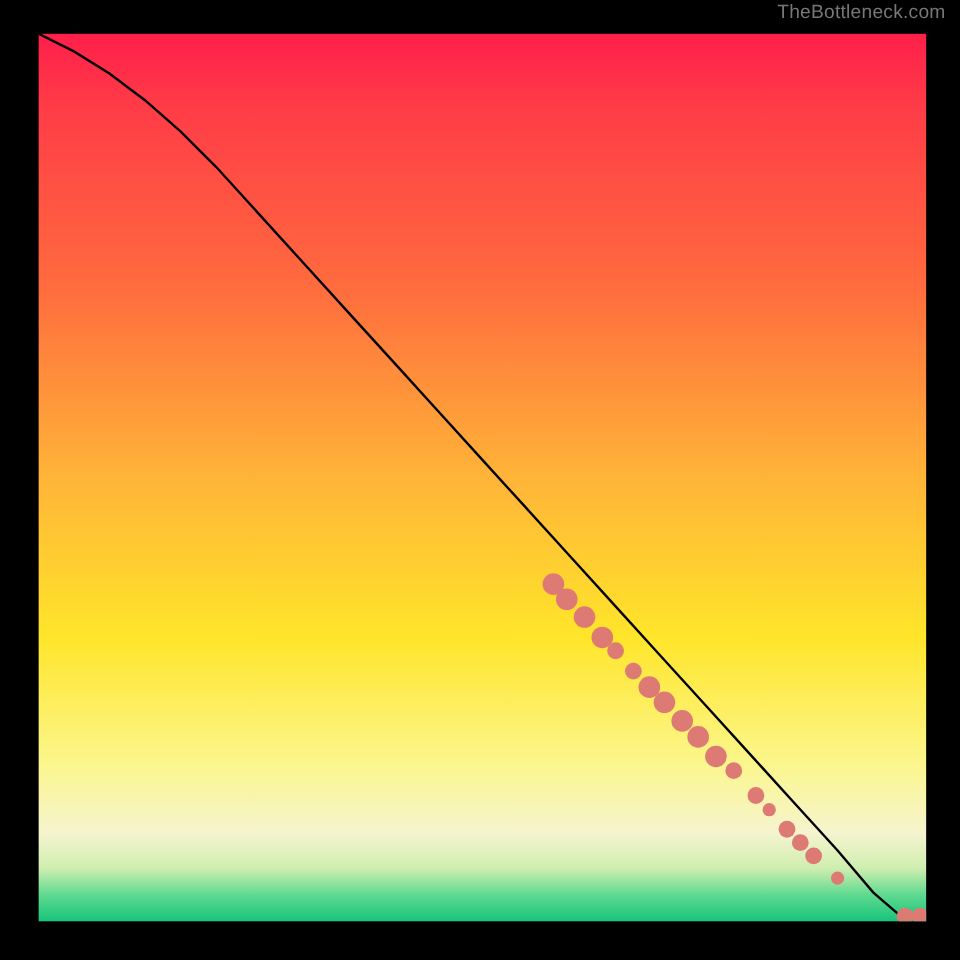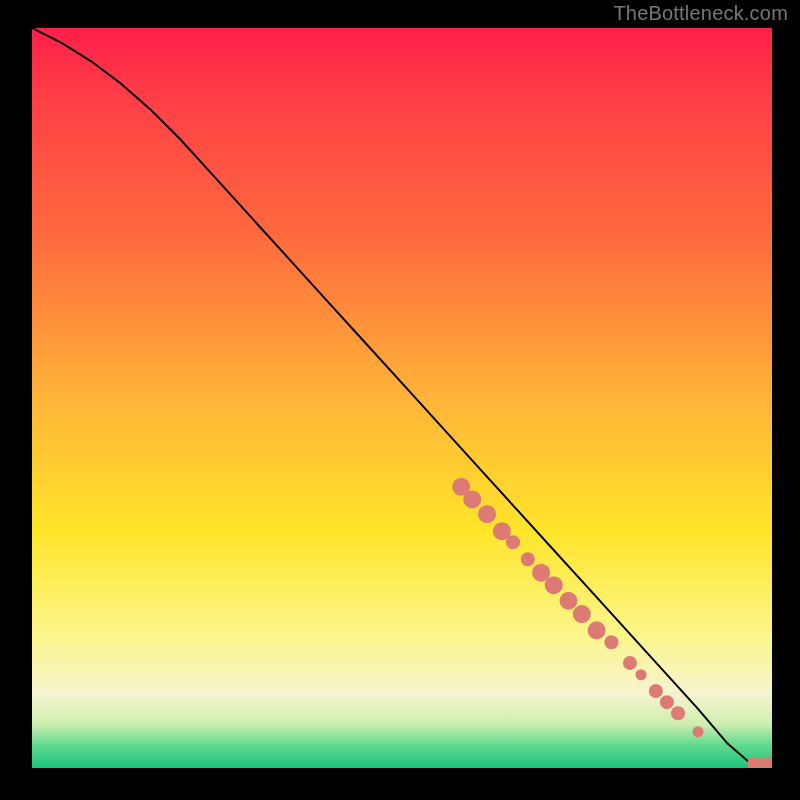--- a/index.html
+++ b/index.html
@@ -14,21 +14,21 @@
   .stage {
     position: relative;
     width: 800px;
     height: 800px;
   }
   .watermark {
     position: absolute;
     top: 2px;
     right: 12px;
     color: #777;
-    font-size: 20px;
+    font-size: 16px;
     letter-spacing: 0.2px;
     z-index: 50;
   }
   .plot-area {
     position: absolute;
     left: 32px;
     top: 28px;
     width: 740px;
     height: 740px;
     overflow: hidden;

